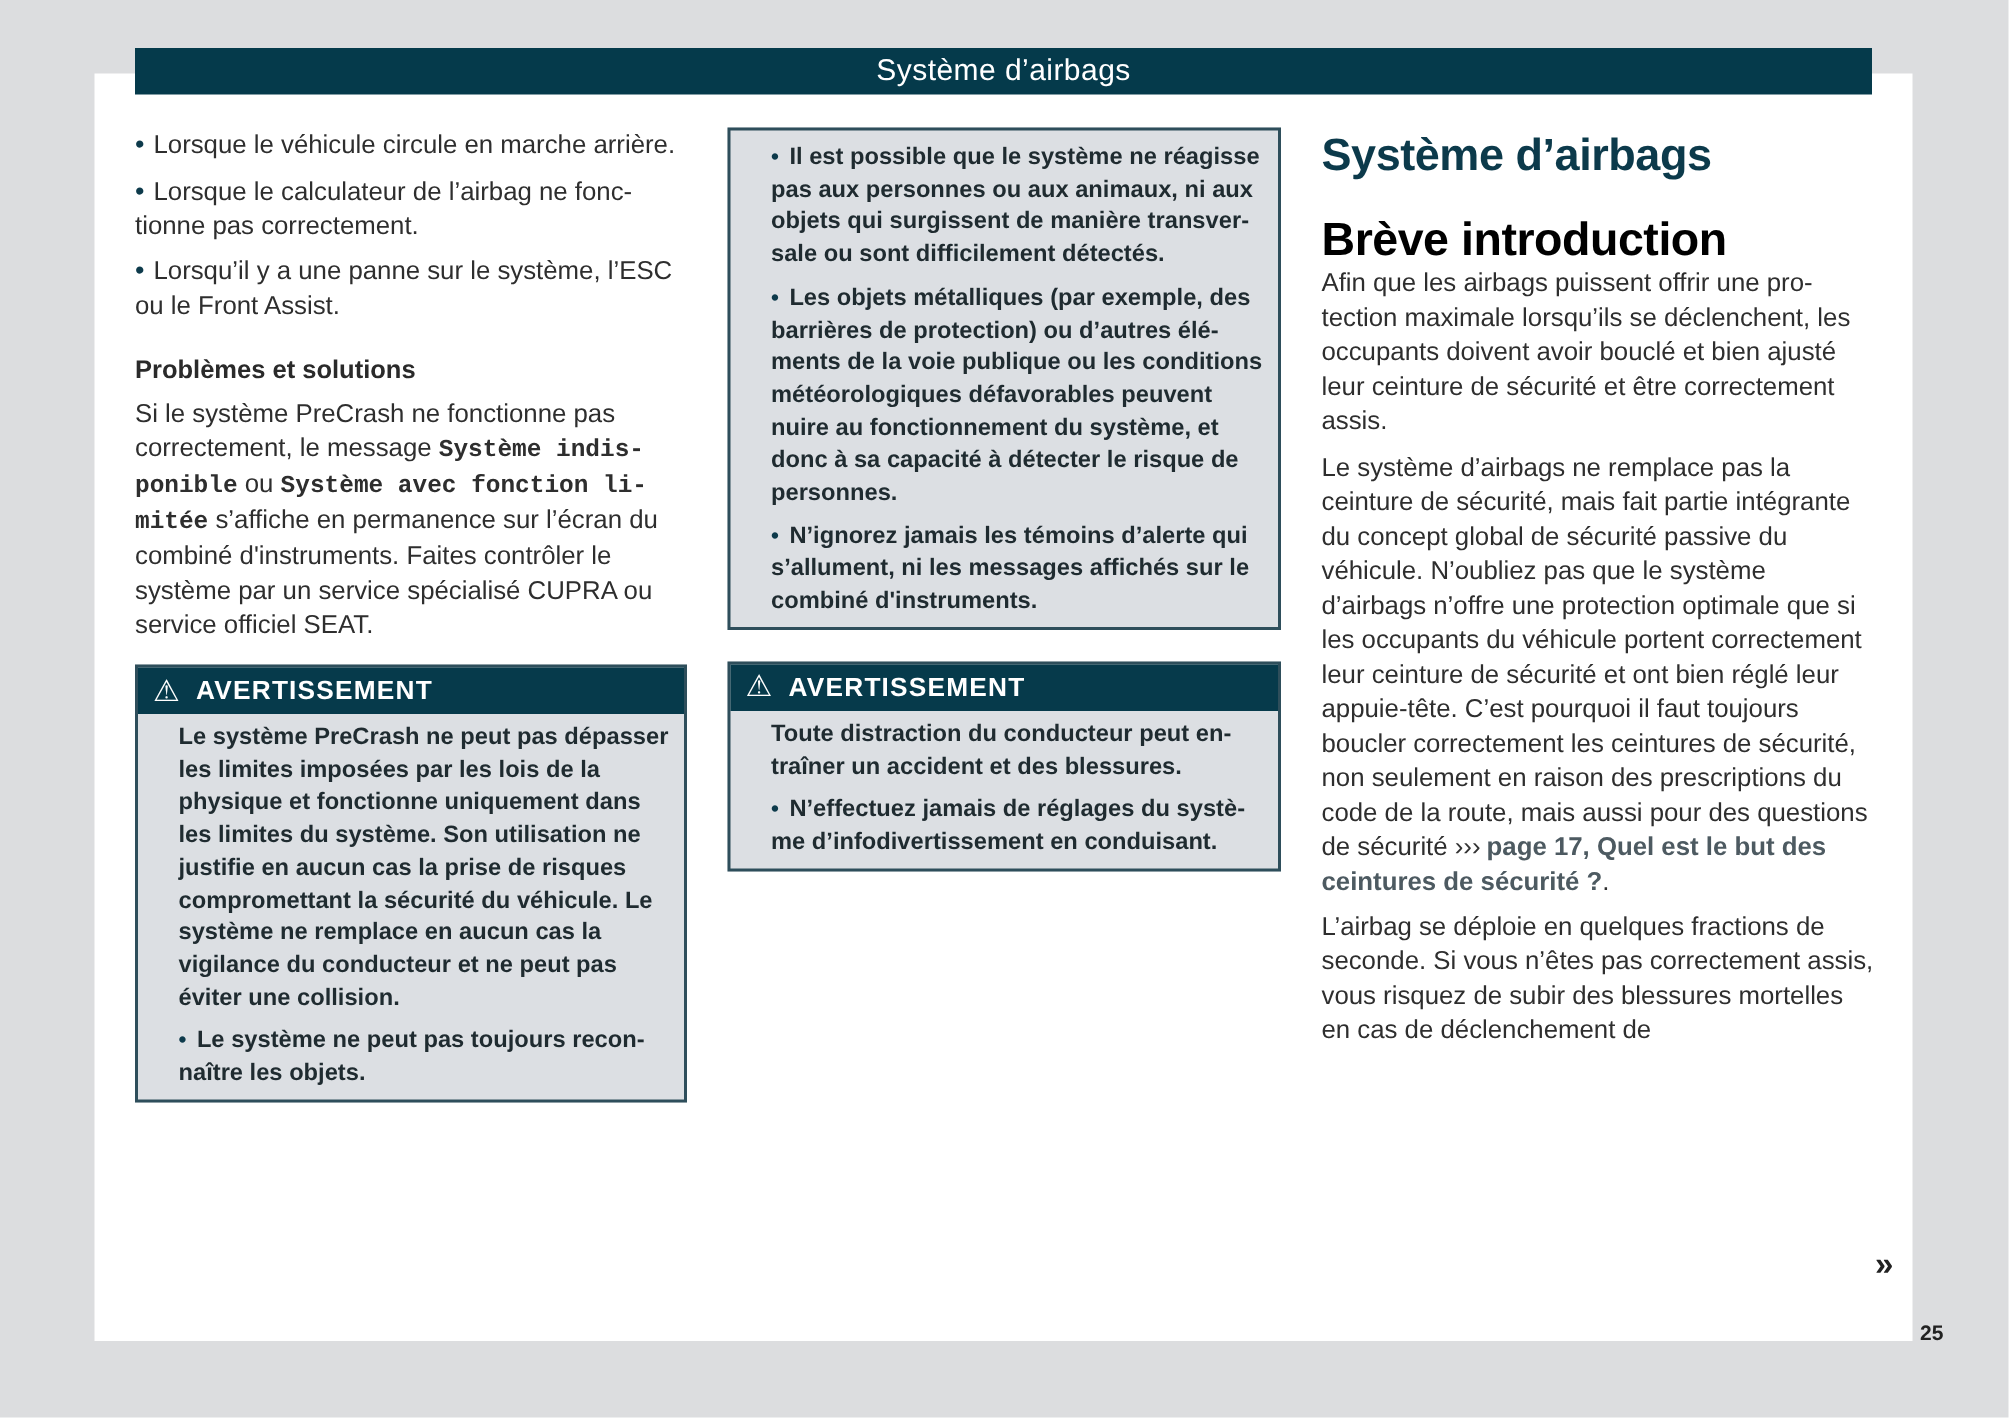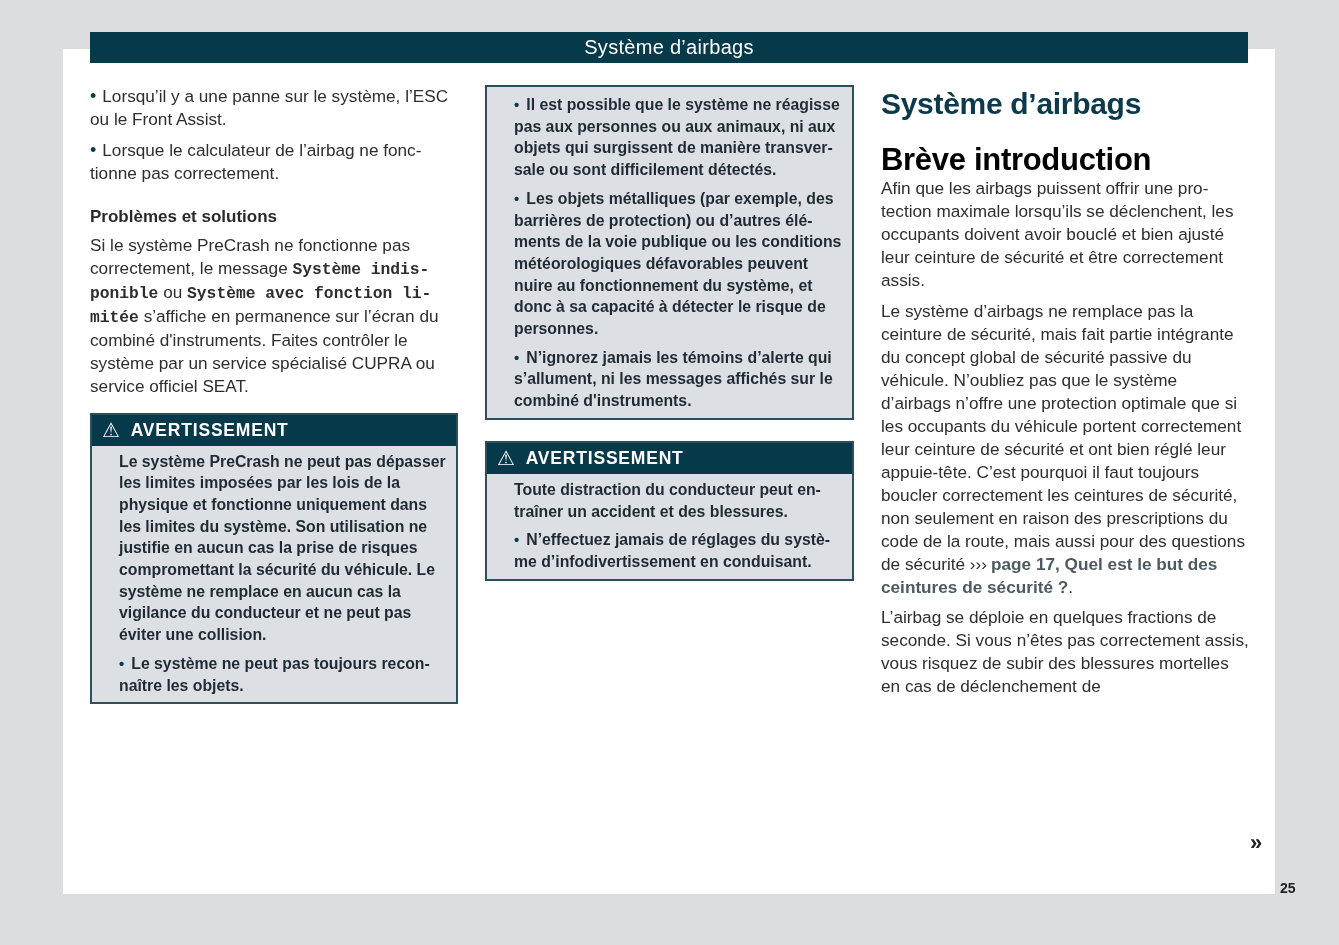--- a/index.html
+++ b/index.html
@@ -45,22 +45,23 @@
     .continue-icon { position:absolute; left:1250px; top:830px; font-size:22px; font-weight:bold; color:#222; }
     .page-number { position:absolute; left:1280px; top:880px; font-size:14px; font-weight:bold; color:#222; }
   </style>
 </head>
 <body>
 
 <div class="page"></div>
 <div class="header-bar">Système d’airbags</div>
 
 <div class="col col-left body-text">
+  <p class="bullet">Lorsque le véhicule circule en marche ar­rière.</p>
+  <p class="bullet">Lorsque le calculateur de l’airbag ne fonc­tionne pas correctement.</p>
   <p class="bullet">Lorsqu’il y a une panne sur le système, l’ESC ou le Front Assist.</p>
-  <p class="bullet">Lorsque le calculateur de l’airbag ne fonc­tionne pas correctement.</p>
   <div class="sub-heading" style="margin-top:20px;">Problèmes et solutions</div>
   <p>
     <span>Si le système PreCrash ne fonctionne pas correctement, le message </span><span class="mono">Système indis­ponible</span><span> ou </span><span class="mono">Système avec fonction li­mitée</span><span> s’affiche en permanence sur l’écran du combiné d'instruments. Faites contrôler le système par un service spécialisé CUPRA ou service officiel SEAT.</span>
   </p>
   <div class="box" style="margin-top:15px;">
     <div class="box-head">
       <span class="warn-icon">⚠</span>
       <span>AVERTISSEMENT</span>
     </div>
     <div class="box-body">

